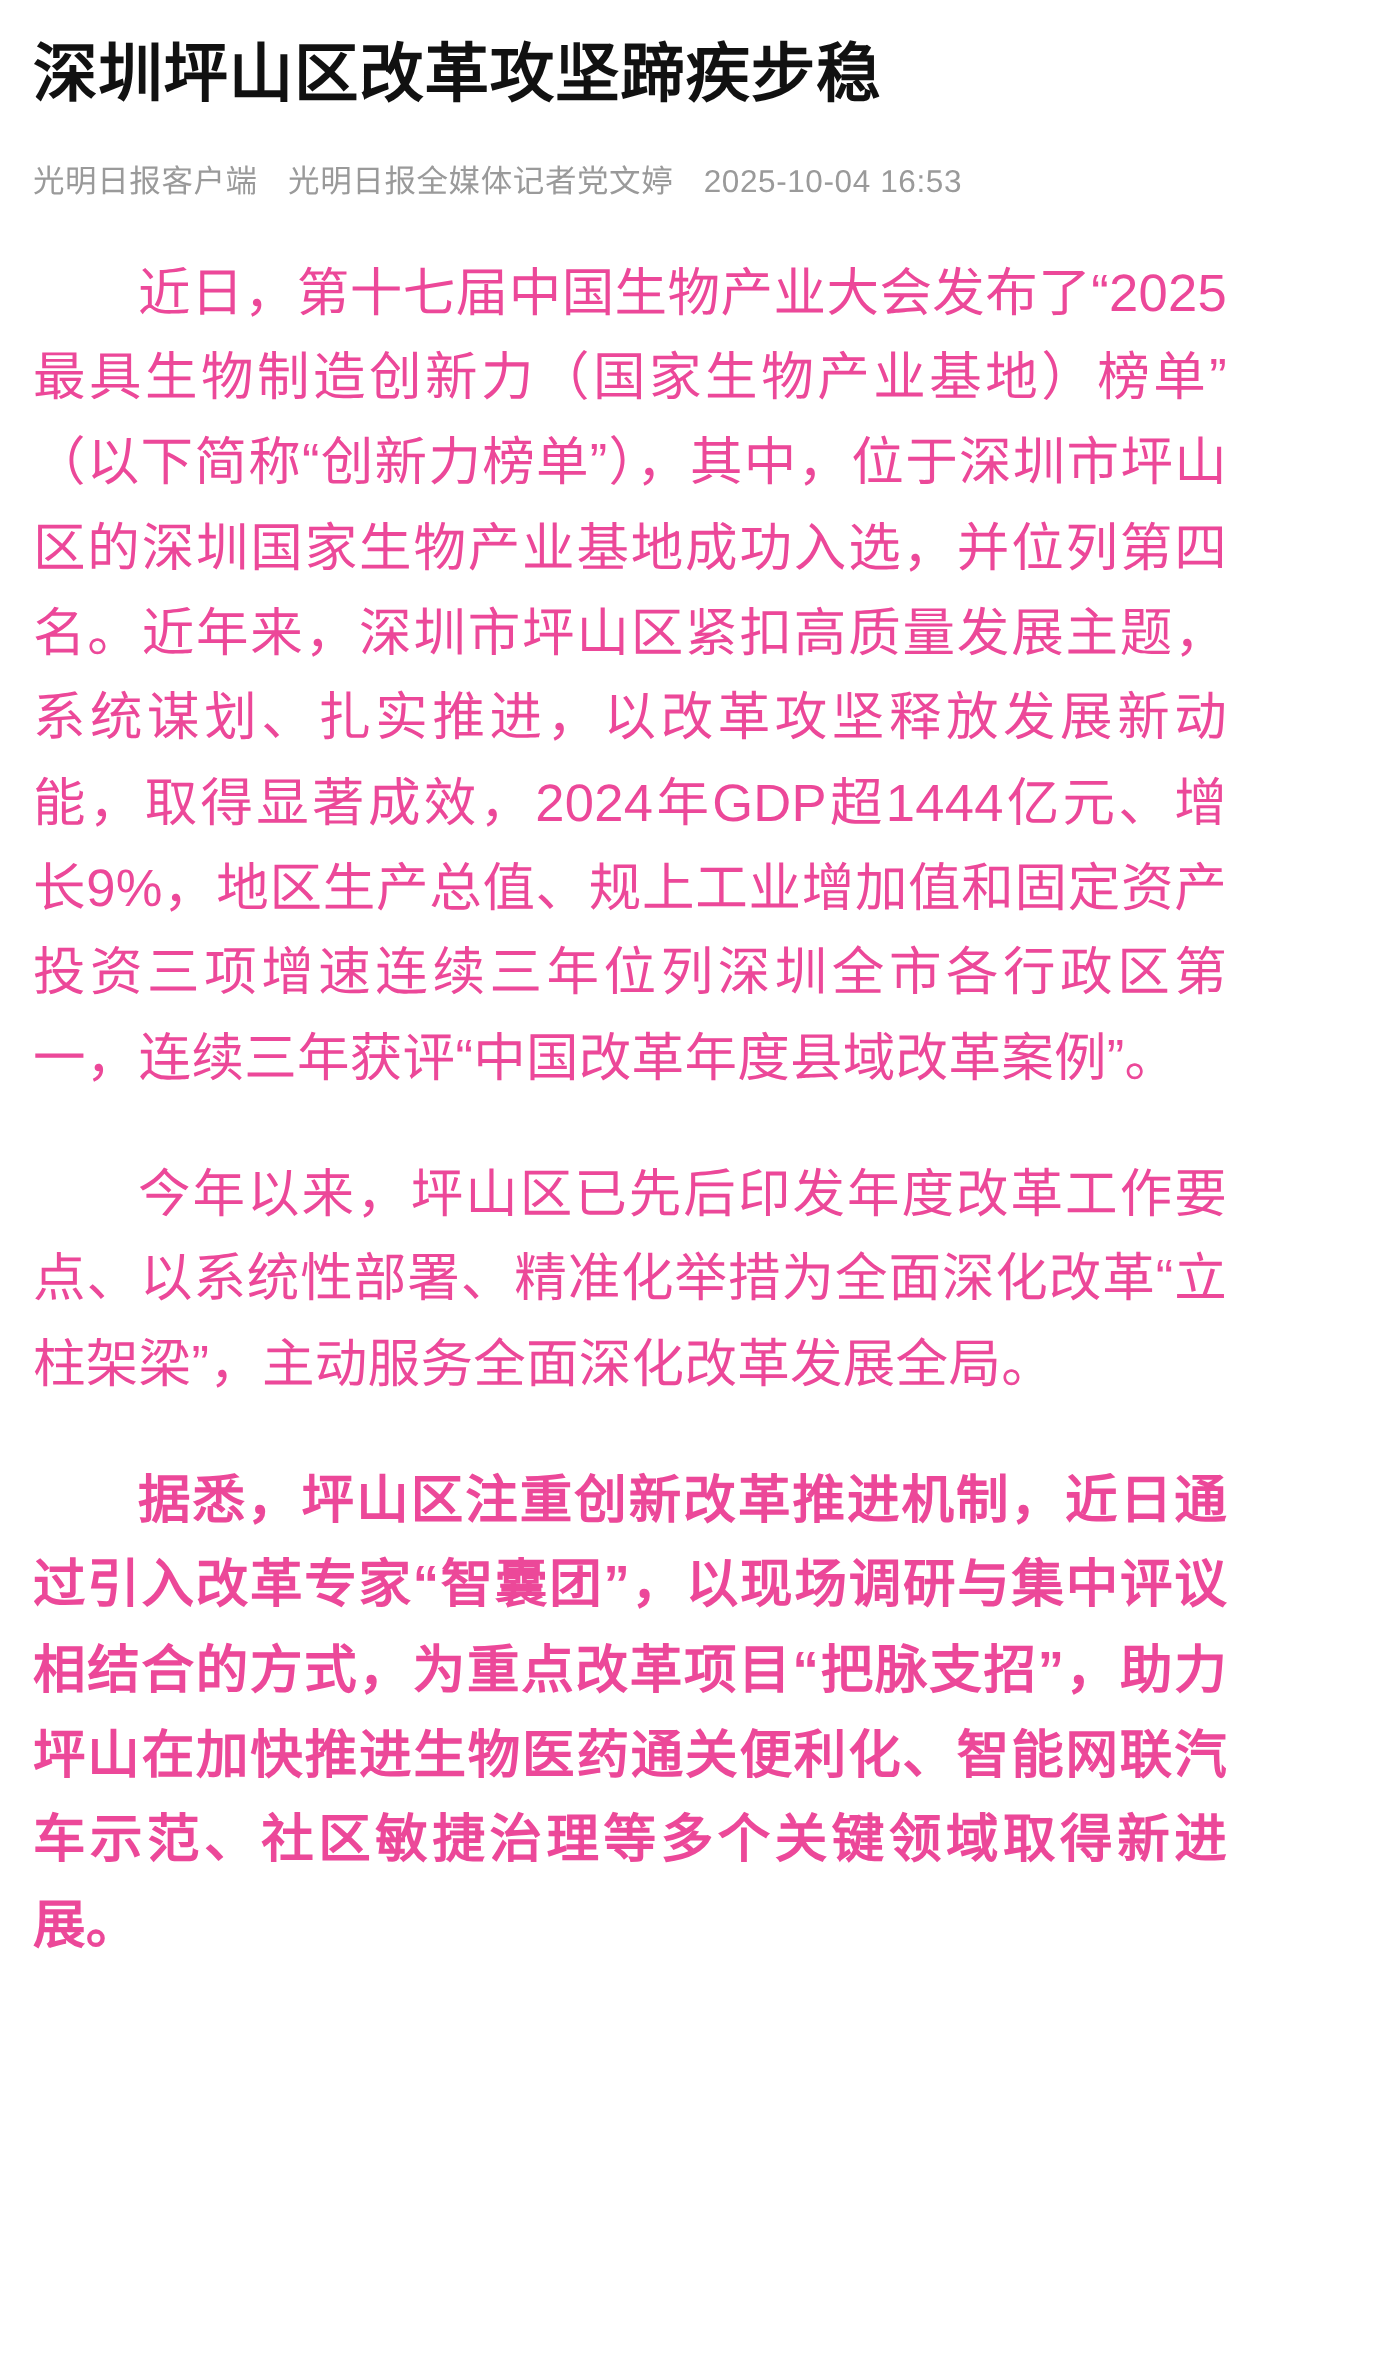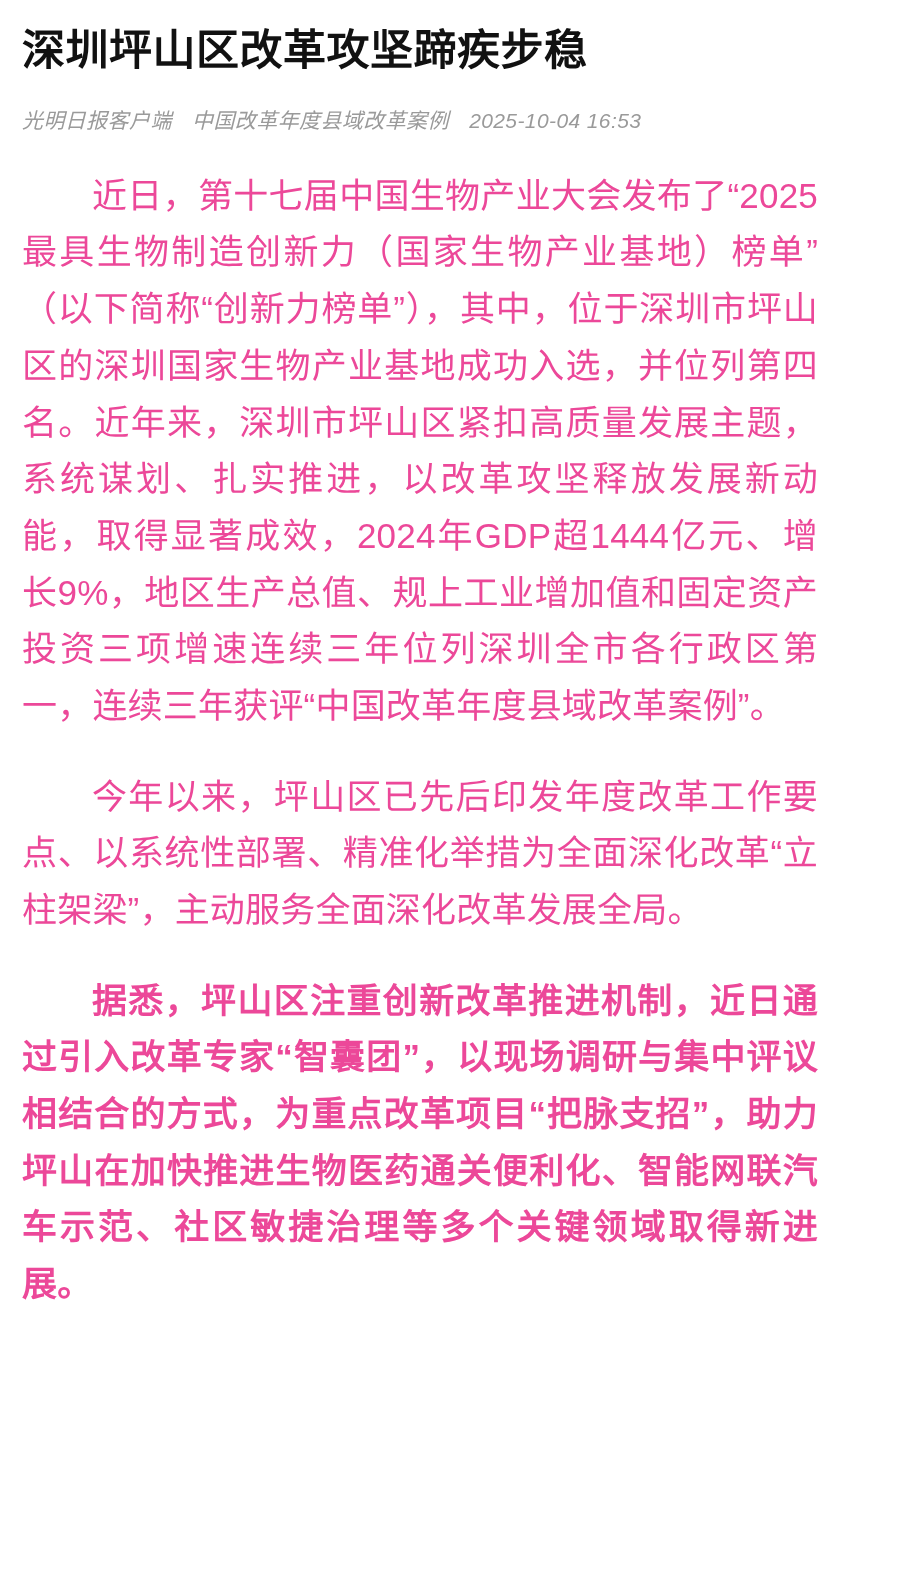--- a/index.html
+++ b/index.html
@@ -29,21 +29,20 @@
   }
   .meta {
     font-size: 21px;
     color: #9a9a9a;
     margin: 0 0 34px 0;
     letter-spacing: 0.4px;
     white-space: nowrap;
   }
   .meta span {
     margin-right: 14px;
-    font-style: italic;
   }
   .meta span:last-child {
     margin-right: 13px;
   }
   .body-text p {
     font-size: 35px;
     line-height: 1.62;
     color: #ec4899;
     margin: 0 0 34px 0;
     text-indent: 2em;
@@ -57,21 +56,21 @@
 </style>
 </head>
 <body>
 
 <div class="article">
 
   <h1 class="headline">深圳坪山区改革攻坚蹄疾步稳</h1>
 
   <div class="meta">
     <span>光明日报客户端</span>
-    <span>中国改革年度县域改革案例</span>
+    <span>光明日报全媒体记者党文婷</span>
     <span>2025-10-04 16:53</span>
   </div>
 
   <div class="body-text">
     <p>近日，第十七届中国生物产业大会发布了“2025最具生物制造创新力（国家生物产业基地）榜单”（以下简称“创新力榜单”），其中，位于深圳市坪山区的深圳国家生物产业基地成功入选，并位列第四名。近年来，深圳市坪山区紧扣高质量发展主题，系统谋划、扎实推进，以改革攻坚释放发展新动能，取得显著成效，2024年GDP超1444亿元、增长9%，地区生产总值、规上工业增加值和固定资产投资三项增速连续三年位列深圳全市各行政区第一，连续三年获评“中国改革年度县域改革案例”。</p>
     <p>今年以来，坪山区已先后印发年度改革工作要点、以系统性部署、精准化举措为全面深化改革“立柱架梁”，主动服务全面深化改革发展全局。</p>
     <p>据悉，坪山区注重创新改革推进机制，近日通过引入改革专家“智囊团”，以现场调研与集中评议相结合的方式，为重点改革项目“把脉支招”，助力坪山在加快推进生物医药通关便利化、智能网联汽车示范、社区敏捷治理等多个关键领域取得新进展。</p>
   </div>
 
 </div>

